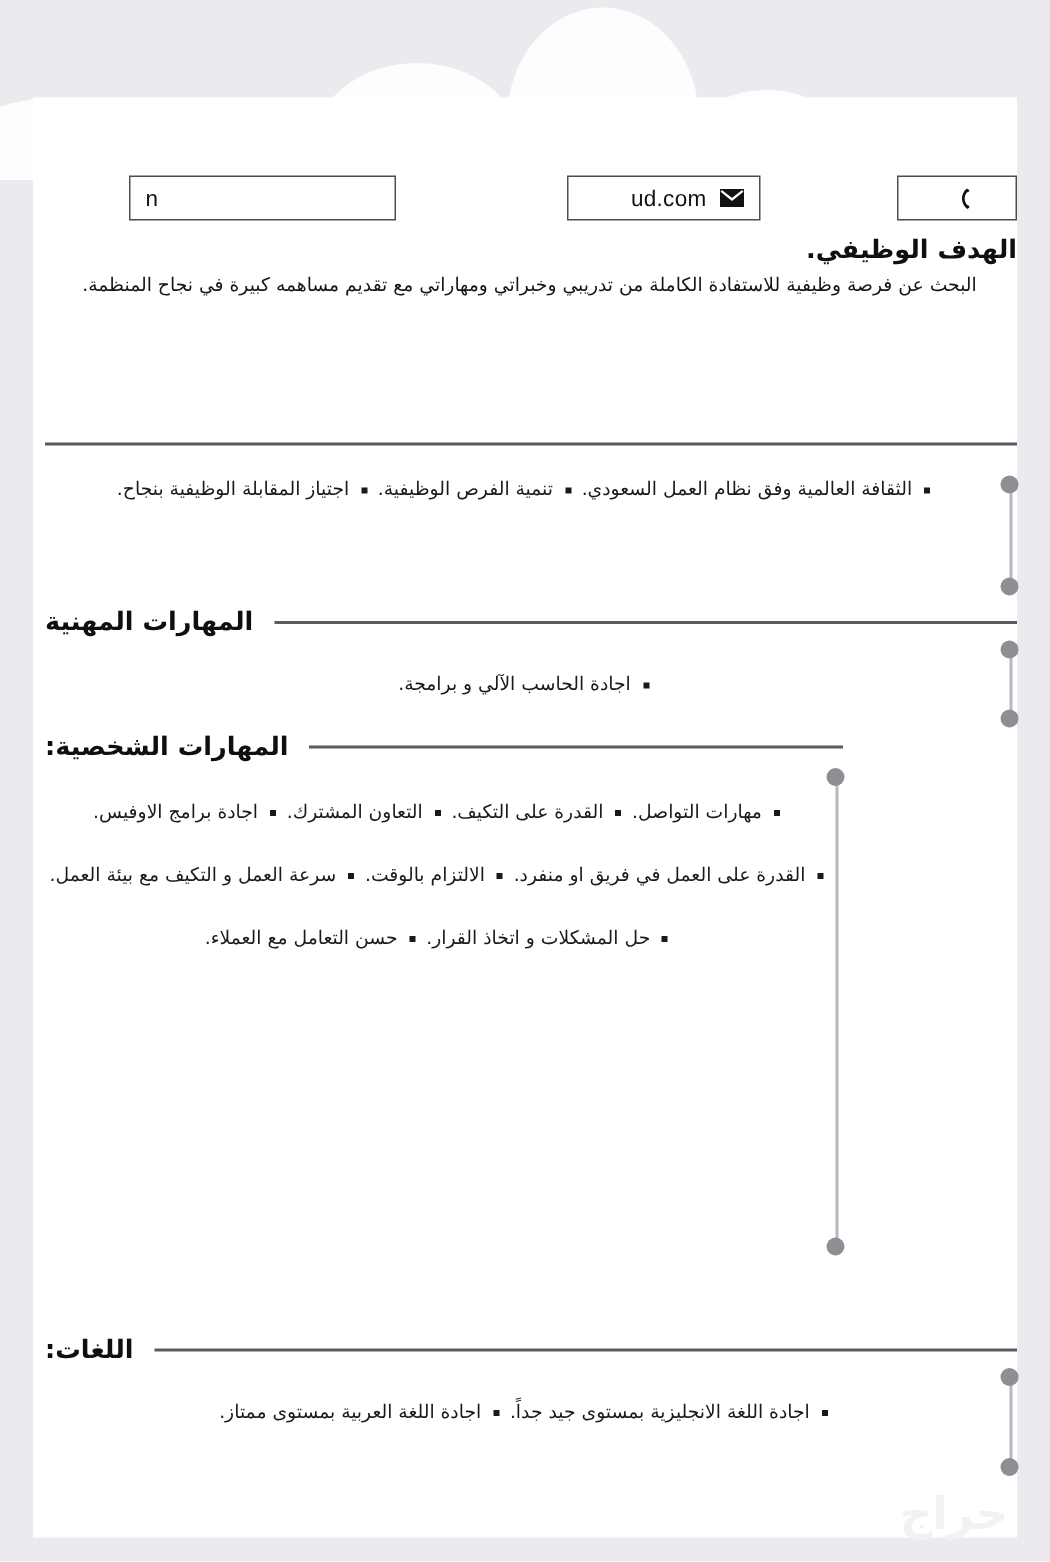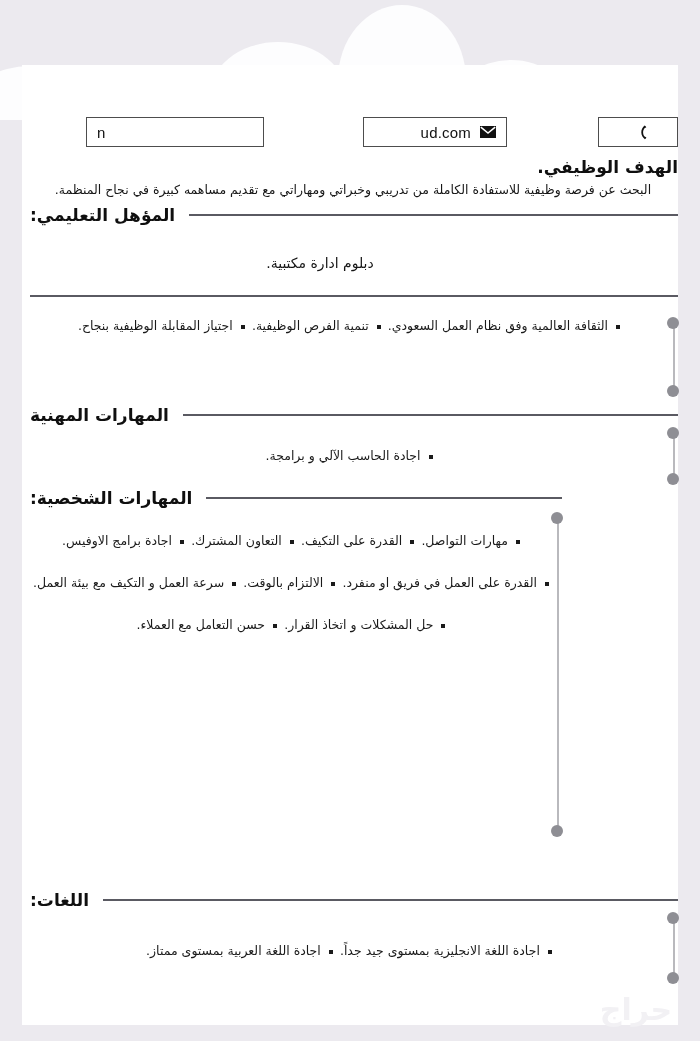--- a/index.html
+++ b/index.html
@@ -69,21 +69,21 @@
     display: flex;
     align-items: center;
     justify-content: flex-end;
     gap: 9px;
     padding: 0 10px;
     font-size: 14px;
     color: #1a1a1a;
     line-height: 1;
   }
   #contact-box-name  { right: 414px; width: 178px; }
-  #contact-box-email { right: 171px; width: 144px; justify-content: flex-start;}
+  #contact-box-email { right: 171px; width: 129px; justify-content: flex-start;}
   #contact-box-phone { right: 0px;   width: 80px;  justify-content: center; }
 
   .contact-text {
     font-family: "Liberation Sans", sans-serif;
     font-size: 15px;
     color: #111;
     letter-spacing: .2px;
     direction: ltr;
   }
   .ico {
@@ -237,27 +237,20 @@
     </div>
   </div>
 
   <div class="section" style="position:absolute; left:0; top:92px; width:656px;">
     <div class="heading-row">
       <div class="heading-title">الهدف الوظيفي.</div>
     </div>
     <div class="obj-text">البحث عن فرصة وظيفية للاستفادة الكاملة من تدريبي وخبراتي ومهاراتي مع تقديم مساهمه كبيرة في نجاح المنظمة.</div>
   </div>
 
-  <div class="section" style="position:absolute; left:0; top:140px; width:656px;">
-    <div class="heading-row">
-      <div class="heading-rule"></div>
-      <div class="heading-title">المؤهل التعليمي:</div>
-    </div>
-    <div class="simple-line" style="padding-top:30px;">دبلوم ادارة مكتبية.</div>
-  </div>
 
   <div class="section" style="position:absolute; left:0; top:230px; width:656px;">
     <div class="heading-row">
       <div class="heading-rule"></div>
     </div>
     <ul class="bullets tight" style="margin-top:18px; padding-left:0; text-align:center;">
       <li style="display:inline-block;">الثقافة العالمية وفق نظام العمل السعودي.</li>
       <li style="display:inline-block;">تنمية الفرص الوظيفية.</li>
       <li style="display:inline-block;">اجتياز المقابلة الوظيفية بنجاح.</li>
     </ul>
@@ -304,21 +297,21 @@
       <div class="dot top"></div>
       <div class="dot bottom"></div>
     </div>
   </div>
 
   <div class="section" style="position:absolute; left:0; top:825px; width:656px;">
     <div class="heading-row">
       <div class="heading-rule"></div>
       <div class="heading-title">اللغات:</div>
     </div>
-    <ul class="bullets lang" style="margin-top:30px; text-align:center;">
+    <ul class="bullets lang" style="margin-top:20px; text-align:center;">
       <li style="display:inline-block;">اجادة اللغة الانجليزية بمستوى جيد جداً.</li>
       <li style="display:inline-block;">اجادة اللغة العربية بمستوى ممتاز.</li>
     </ul>
     <div class="rail" style="right:-3px; top:22px; height:72px;">
       <div class="rail-line"></div>
       <div class="dot top"></div>
       <div class="dot bottom"></div>
     </div>
   </div>
 

